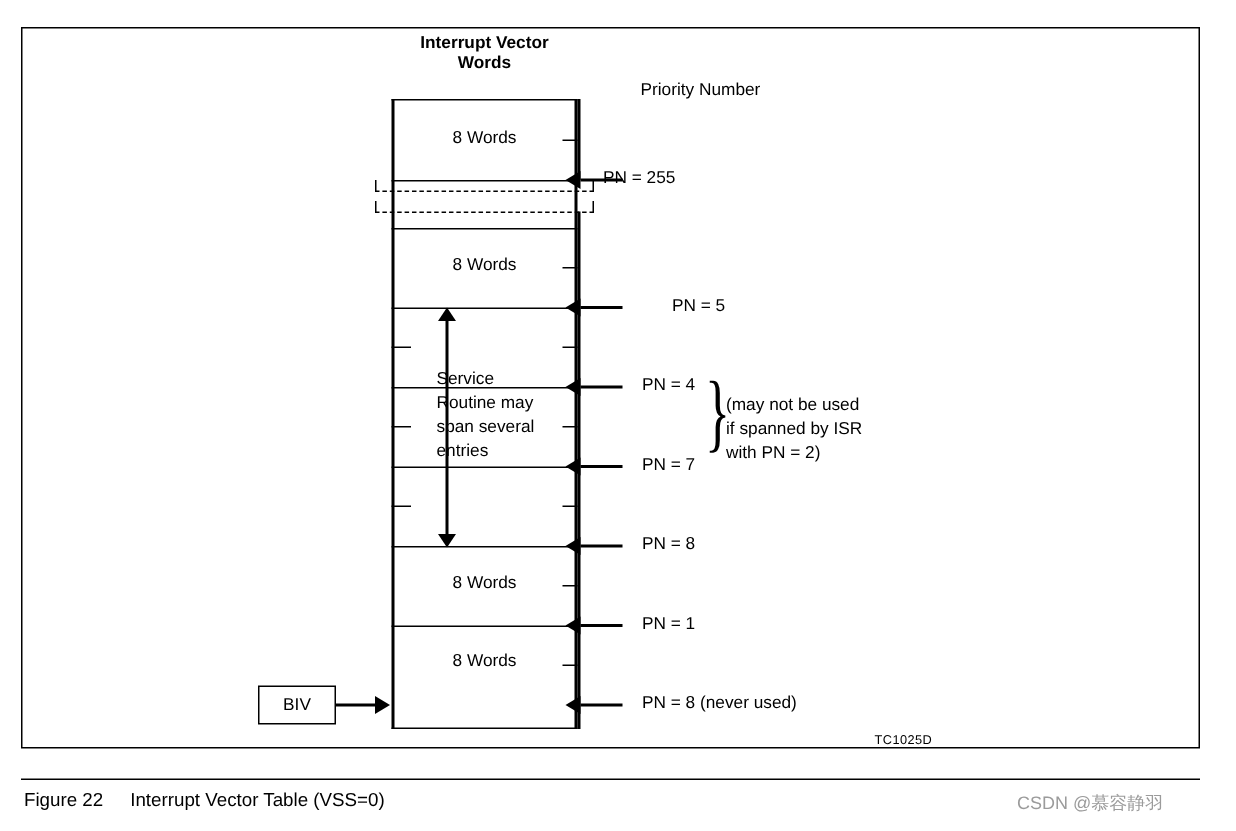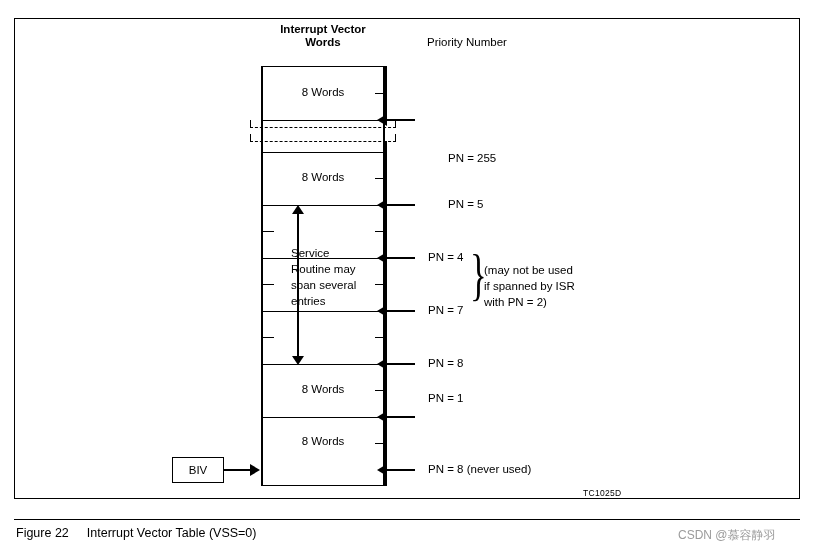--- a/index.html
+++ b/index.html
@@ -58,21 +58,21 @@
     width: 130px;
     text-align: center;
     font-size: 11.5px;
     font-weight: bold;
     line-height: 13px;
     color: #000000;
   }
   .priority-label {
     position: absolute;
     left: 427px;
-    top: 36px;
+    top: 54px;
     font-size: 11.5px;
     color: #000000;
     white-space: nowrap;
   }
 
   
   .table-box {
     position: absolute;
     left: 261px;
     top: 66px;
@@ -347,21 +347,21 @@
     <div class="up-head"></div>
     <div class="v-shaft"></div>
     <div class="down-head"></div>
   </div>
   <div class="service-text">Service Routine may span several entries</div>
 
   <div class="pn-arrow" style="top:114px;">
     <div class="head"></div>
     <div class="shaft"></div>
   </div>
-  <div class="pn-text" style="left:448px;top:113px;margin-top:39px;">PN = 255</div>
+  <div class="pn-text" style="left:402px;top:113px;">PN = 255</div>
 
   <div class="pn-arrow" style="top:199px;">
     <div class="head"></div>
     <div class="shaft"></div>
   </div>
   <div class="pn-text" style="left:448px;top:198px;">PN = 5</div>
 
   <div class="pn-arrow" style="top:252px;">
     <div class="head"></div>
     <div class="shaft"></div>
@@ -377,21 +377,21 @@
   <div class="pn-arrow" style="top:358px;">
     <div class="head"></div>
     <div class="shaft"></div>
   </div>
   <div class="pn-text" style="left:428px;top:357px;">PN = 8</div>
 
   <div class="pn-arrow" style="top:411px;">
     <div class="head"></div>
     <div class="shaft"></div>
   </div>
-  <div class="pn-text" style="left:428px;top:392px;">PN = 1</div>
+  <div class="pn-text" style="left:428px;top:410px;">PN = 1</div>
 
   <div class="pn-arrow" style="top:464px;">
     <div class="head"></div>
     <div class="shaft"></div>
   </div>
   <div class="pn-text" style="left:428px;top:463px;">PN = 8 (never used)</div>
 
   <div class="brace">}</div>
   <div class="note">
     <div>(may not be used</div>

